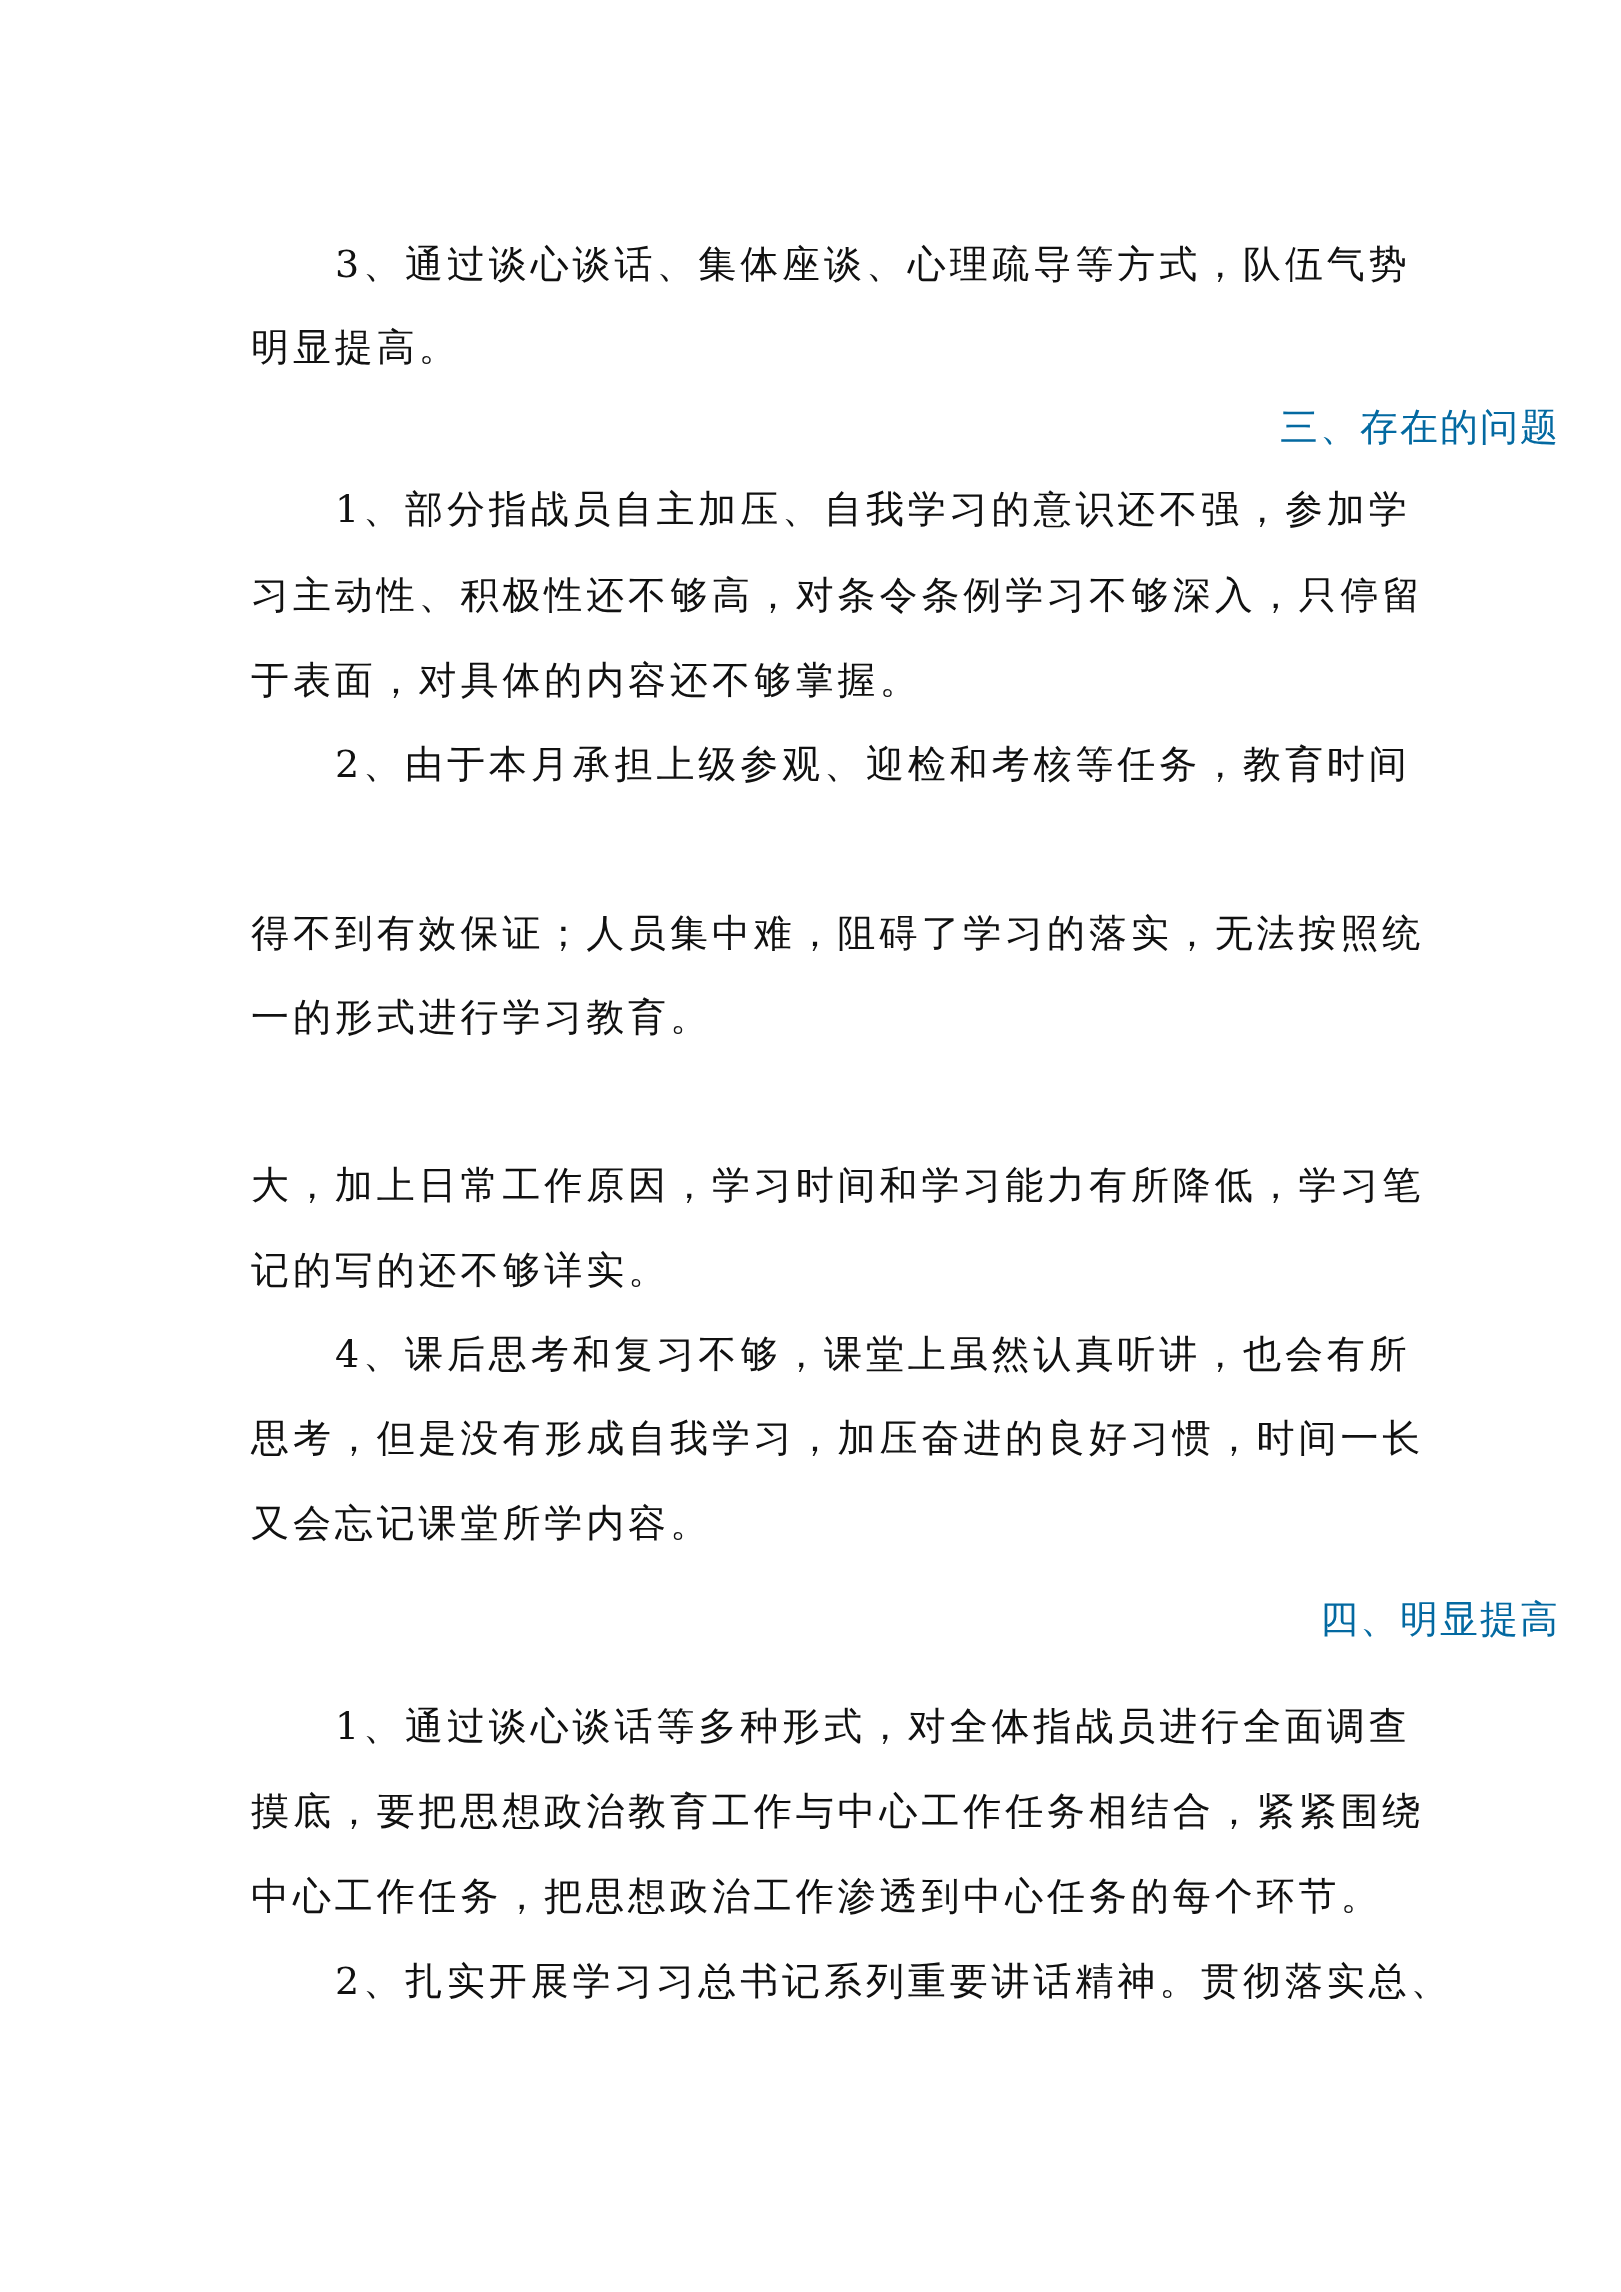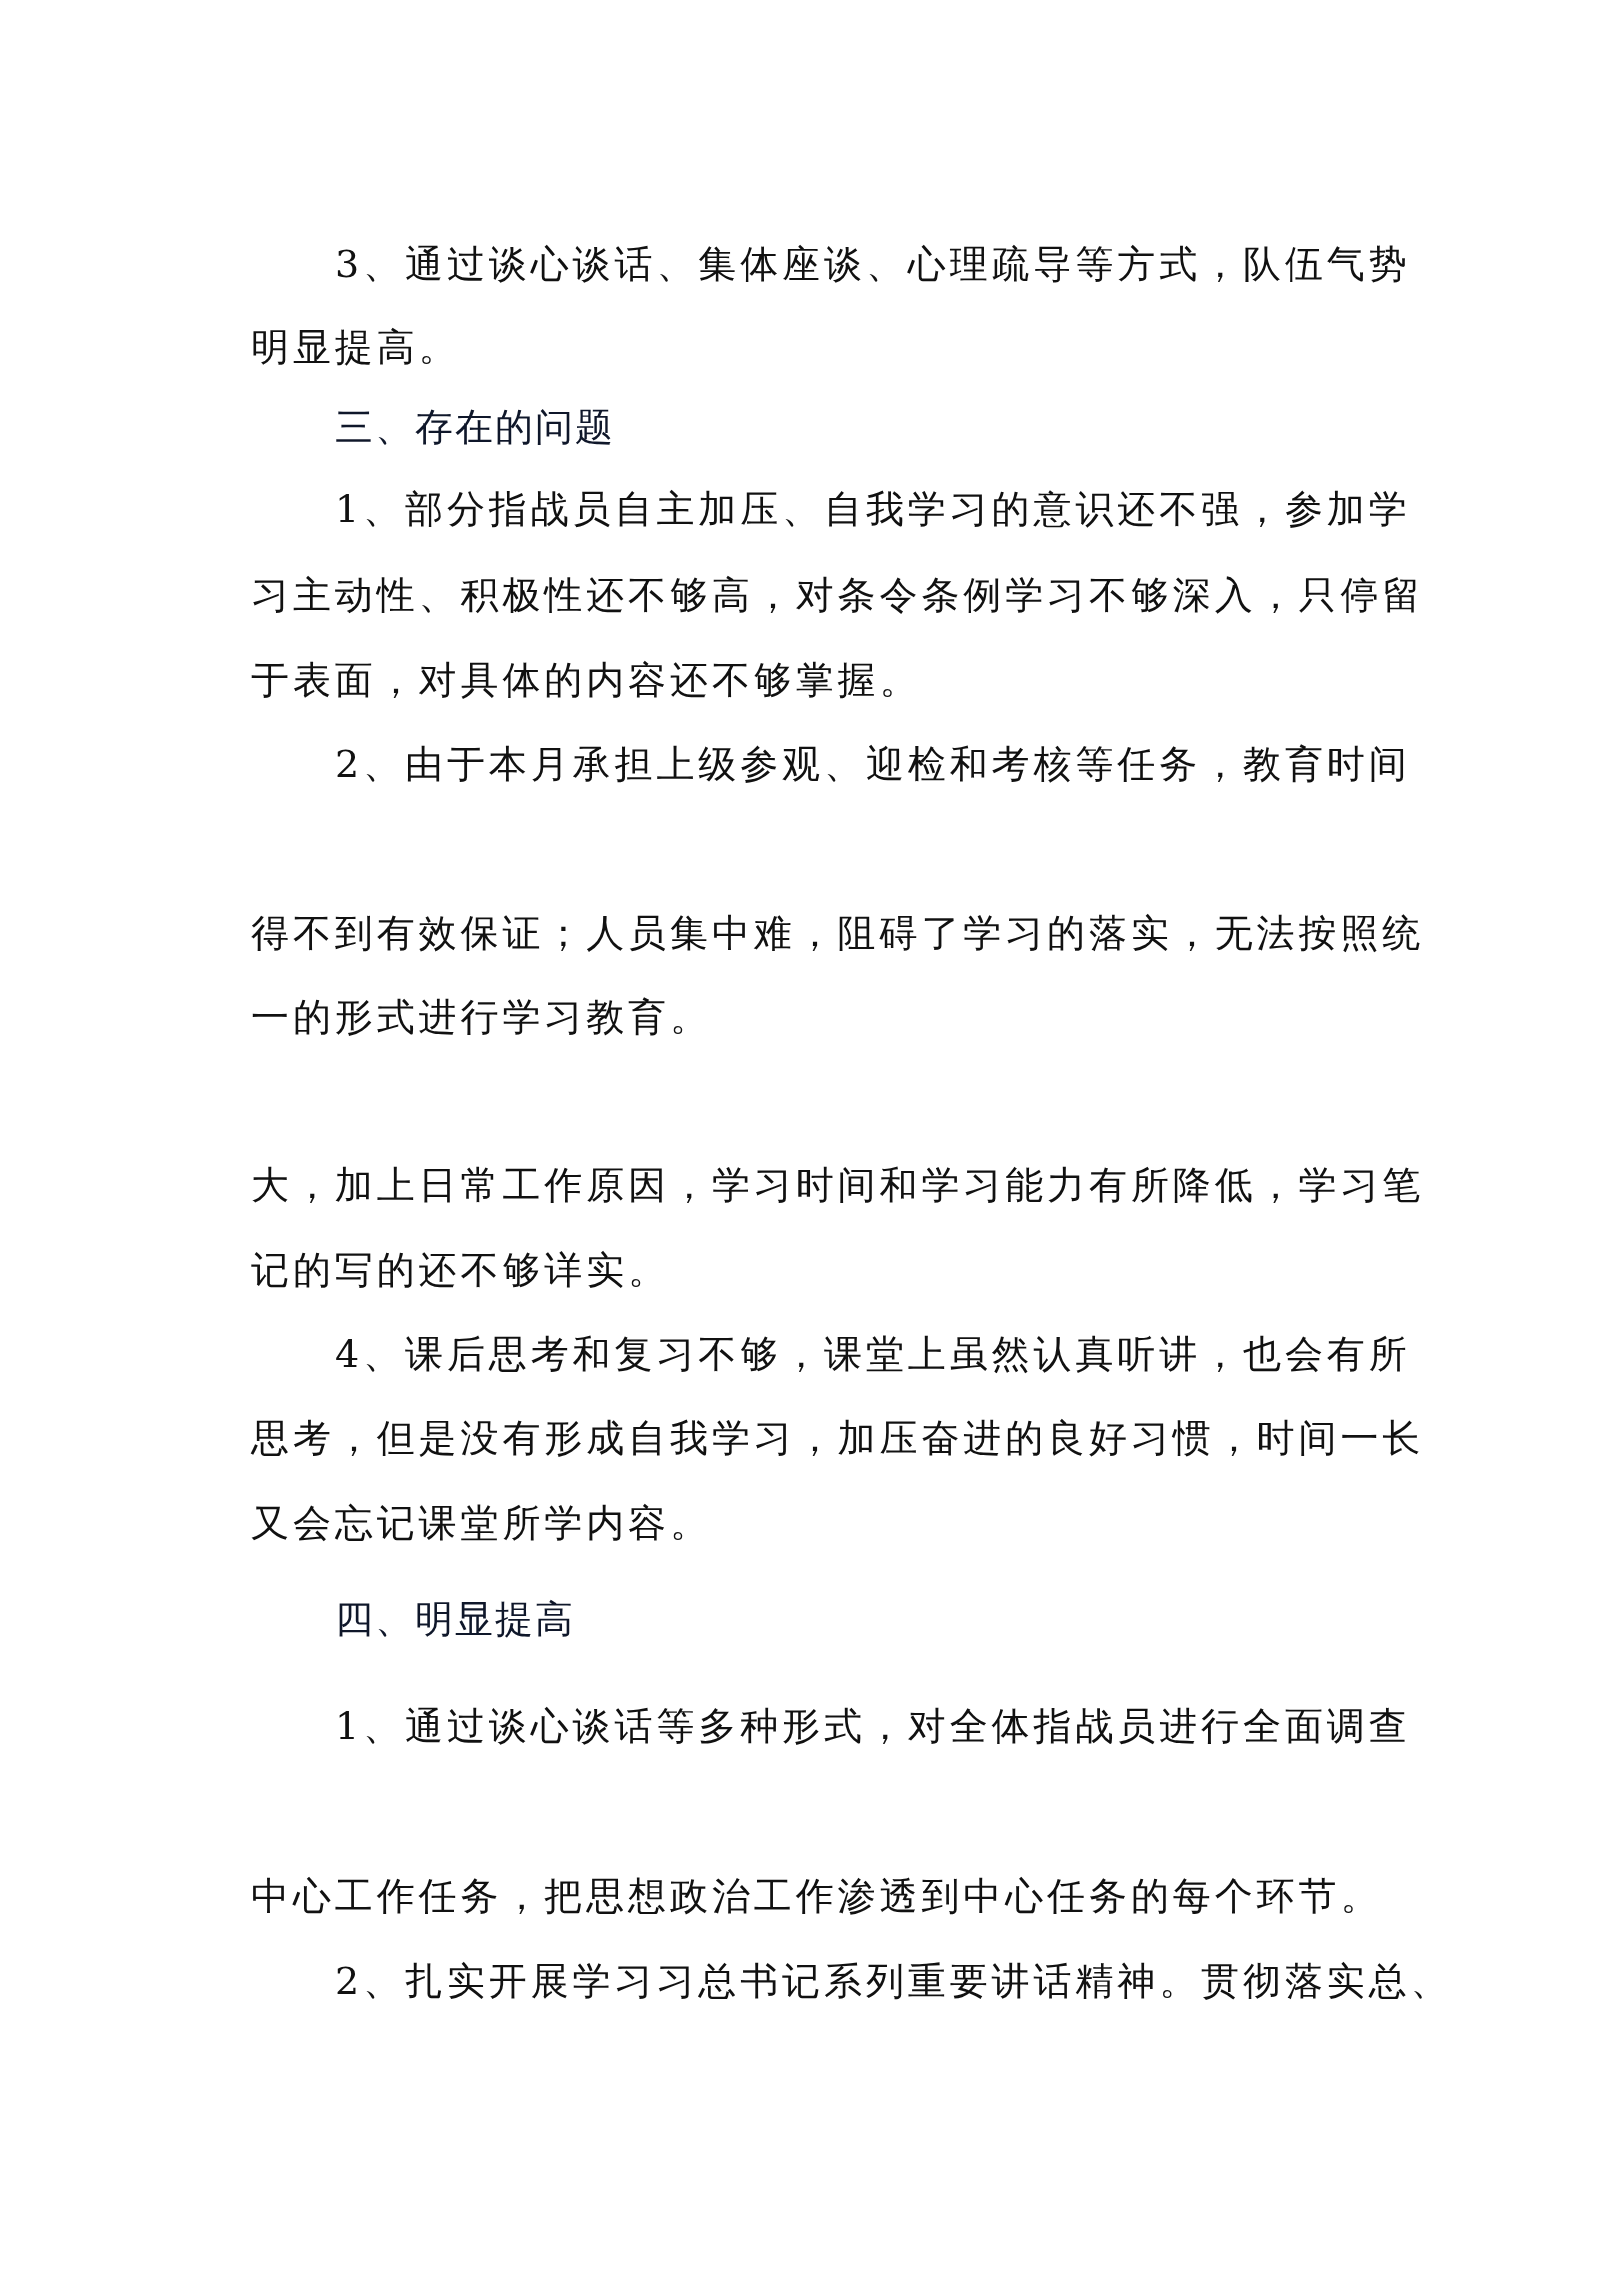--- a/index.html
+++ b/index.html
@@ -18,21 +18,22 @@
     letter-spacing: 3.9px;
     color: #111111;
     line-height: 43px;
     height: 43px;
   }
   .indent { left: 335px; }
   .heading {
     font-family: "DejaVu Sans", "Liberation Sans", sans-serif;
     font-size: 38px;
     letter-spacing: 2px;
-    color: #0f172a;
+    color: #0369a1;
+    text-align: right;
   }
 </style>
 </head>
 <body>
 
 <div class="page">
 
   <div class="line indent" style="top:243px">3、通过谈心谈话、集体座谈、心理疏导等方式，队伍气势</div>
   <div class="line" style="top:326px">明显提高。</div>
 
@@ -49,18 +50,19 @@
   <div class="line" style="top:1164px">大，加上日常工作原因，学习时间和学习能力有所降低，学习笔</div>
   <div class="line" style="top:1249px">记的写的还不够详实。</div>
 
   <div class="line indent" style="top:1333px">4、课后思考和复习不够，课堂上虽然认真听讲，也会有所</div>
   <div class="line" style="top:1417px">思考，但是没有形成自我学习，加压奋进的良好习惯，时间一长</div>
   <div class="line" style="top:1502px">又会忘记课堂所学内容。</div>
 
   <div class="line indent heading" style="top:1598px">四、明显提高</div>
 
   <div class="line indent" style="top:1705px">1、通过谈心谈话等多种形式，对全体指战员进行全面调查</div>
+  <div class="line" style="top:1790px">摸底，要把思想政治教育工作与中心工作任务相结合，紧紧围绕</div>
   <div class="line" style="top:1875px">中心工作任务，把思想政治工作渗透到中心任务的每个环节。</div>
 
   <div class="line indent" style="top:1960px">2、扎实开展学习习总书记系列重要讲话精神。贯彻落实总、</div>
 
 </div>
 
 
 </body></html>

